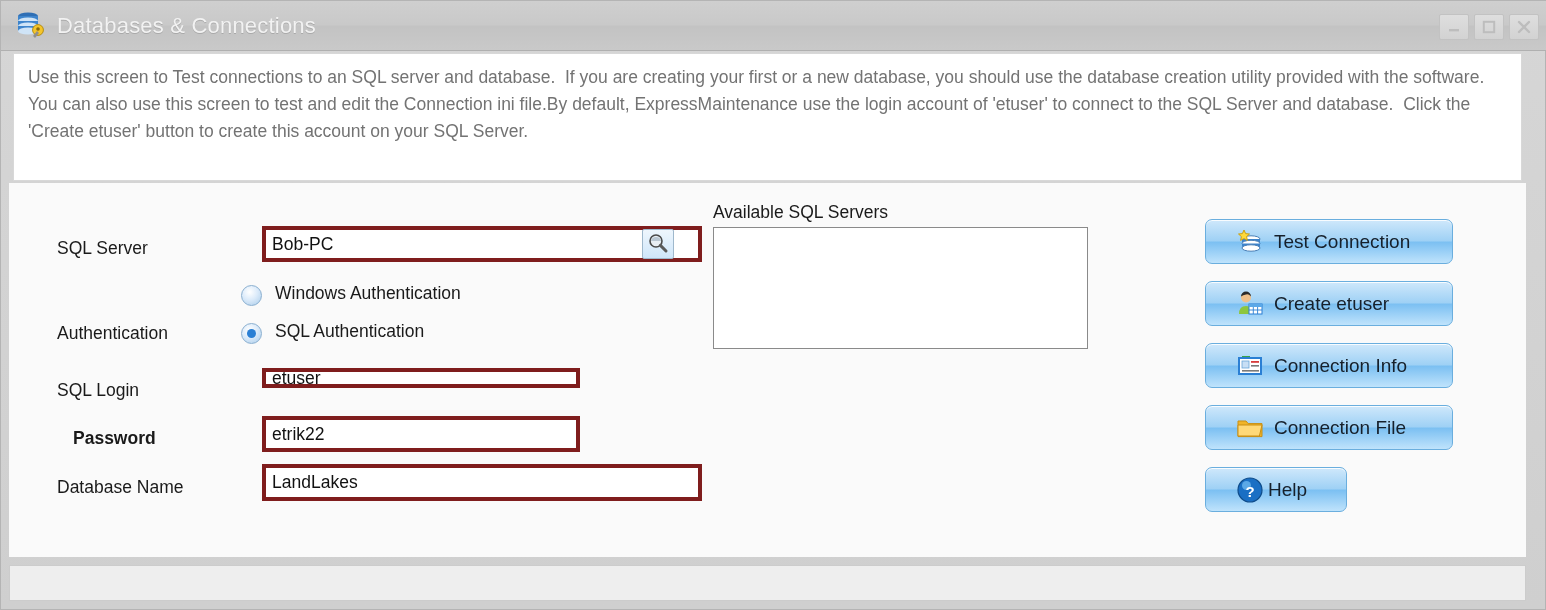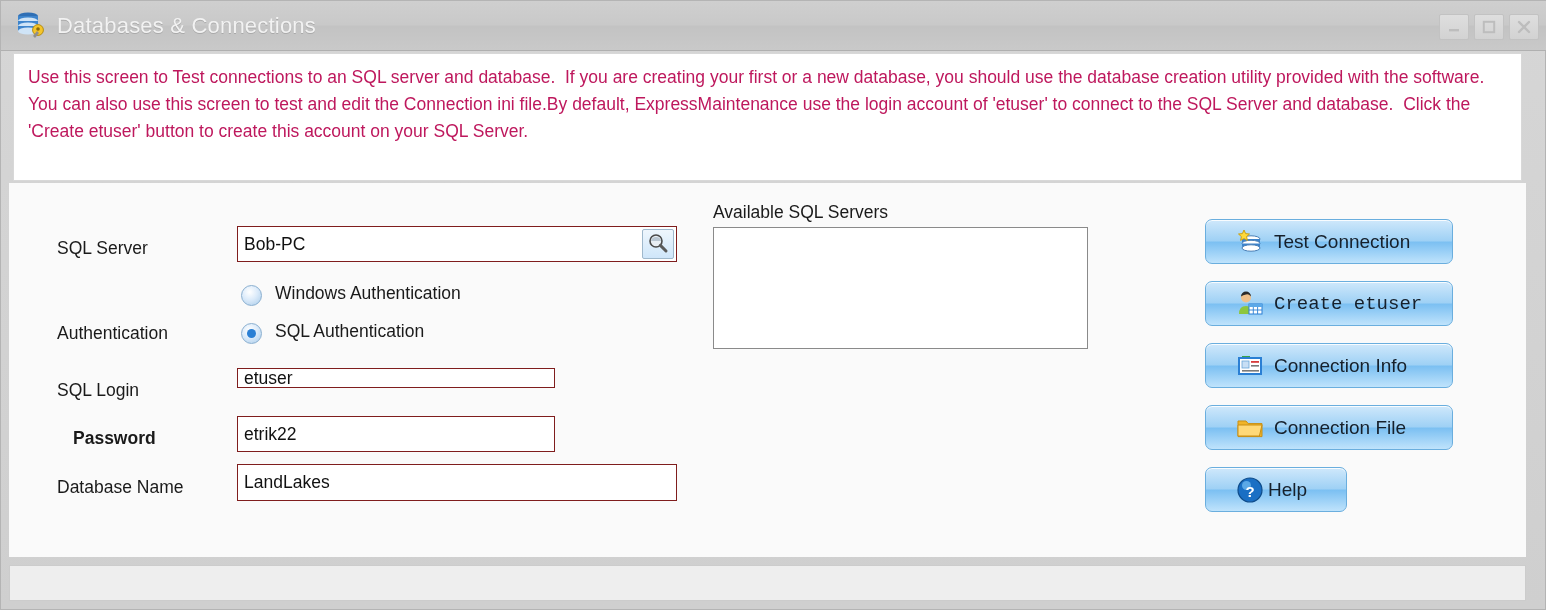--- a/index.html
+++ b/index.html
@@ -56,45 +56,46 @@
     position: absolute; left: 12px; top: 52px;
     width: 1509px; height: 128px;
     background: #ffffff;
     border: 1px solid #d8d8d8;
     padding: 10px 14px 0 14px;
   }
   #instructions p {
     margin: 0;
     font-size: 17.5px;
     line-height: 27px;
-    color: #be185d;
+    color: #737373;
     white-space: pre-wrap;
   }
 
   
   #body-area {
     position: absolute; left: 8px; top: 182px;
     width: 1517px; height: 374px;
     background: #fafafa;
   }
 
   .flabel {
     position: absolute;
     font-size: 17.5px; color: #1a1a1a;
     white-space: nowrap;
   }
   .ftext {
     position: absolute;
     background: #ffffff;
-    border: 1px solid #7f1d1d;
+    border: 4px solid #7f1d1d;
     font-size: 17.5px;
     color: #111;
     font-family: "Liberation Sans", sans-serif;
     padding: 0 6px;
     outline: none;
+    margin-left: 25px;
   }
 
   
   #lbl-server   { left: 48px; top: 55px; }
   #fld-server   { left: 228px; top: 43px; width: 440px; height: 36px; padding-right: 40px; }
   #btn-browse   {
     position: absolute; left: 633px; top: 46px;
     width: 32px; height: 30px;
     background: linear-gradient(to bottom, #eef6fd 0%, #cfe6fa 100%);
     border: 1px solid #9fb8cc;
@@ -157,21 +158,21 @@
     transform: translateY(-50%);
     font-size: 19px; color: #16202b;
     white-space: nowrap;
   }
   .bbtn .bicon {
     position: absolute; left: 30px; top: 50%;
     transform: translateY(-50%);
     width: 28px; height: 28px;
   }
   #btn-test    { top: 36px; }
-  #btn-create  { top: 98px; font-family: Liberation Mono, monospace; }
+  #btn-create  { top: 98px; }
   #btn-info    { top: 160px; }
   #btn-file    { top: 222px; }
   #btn-help    { top: 284px; width: 142px; }
   #btn-help .blabel { left: 62px; }
 
   
   #statusbar {
     position: absolute; left: 8px; bottom: 8px;
     width: 1517px; height: 36px;
     background: #eeeeee;

